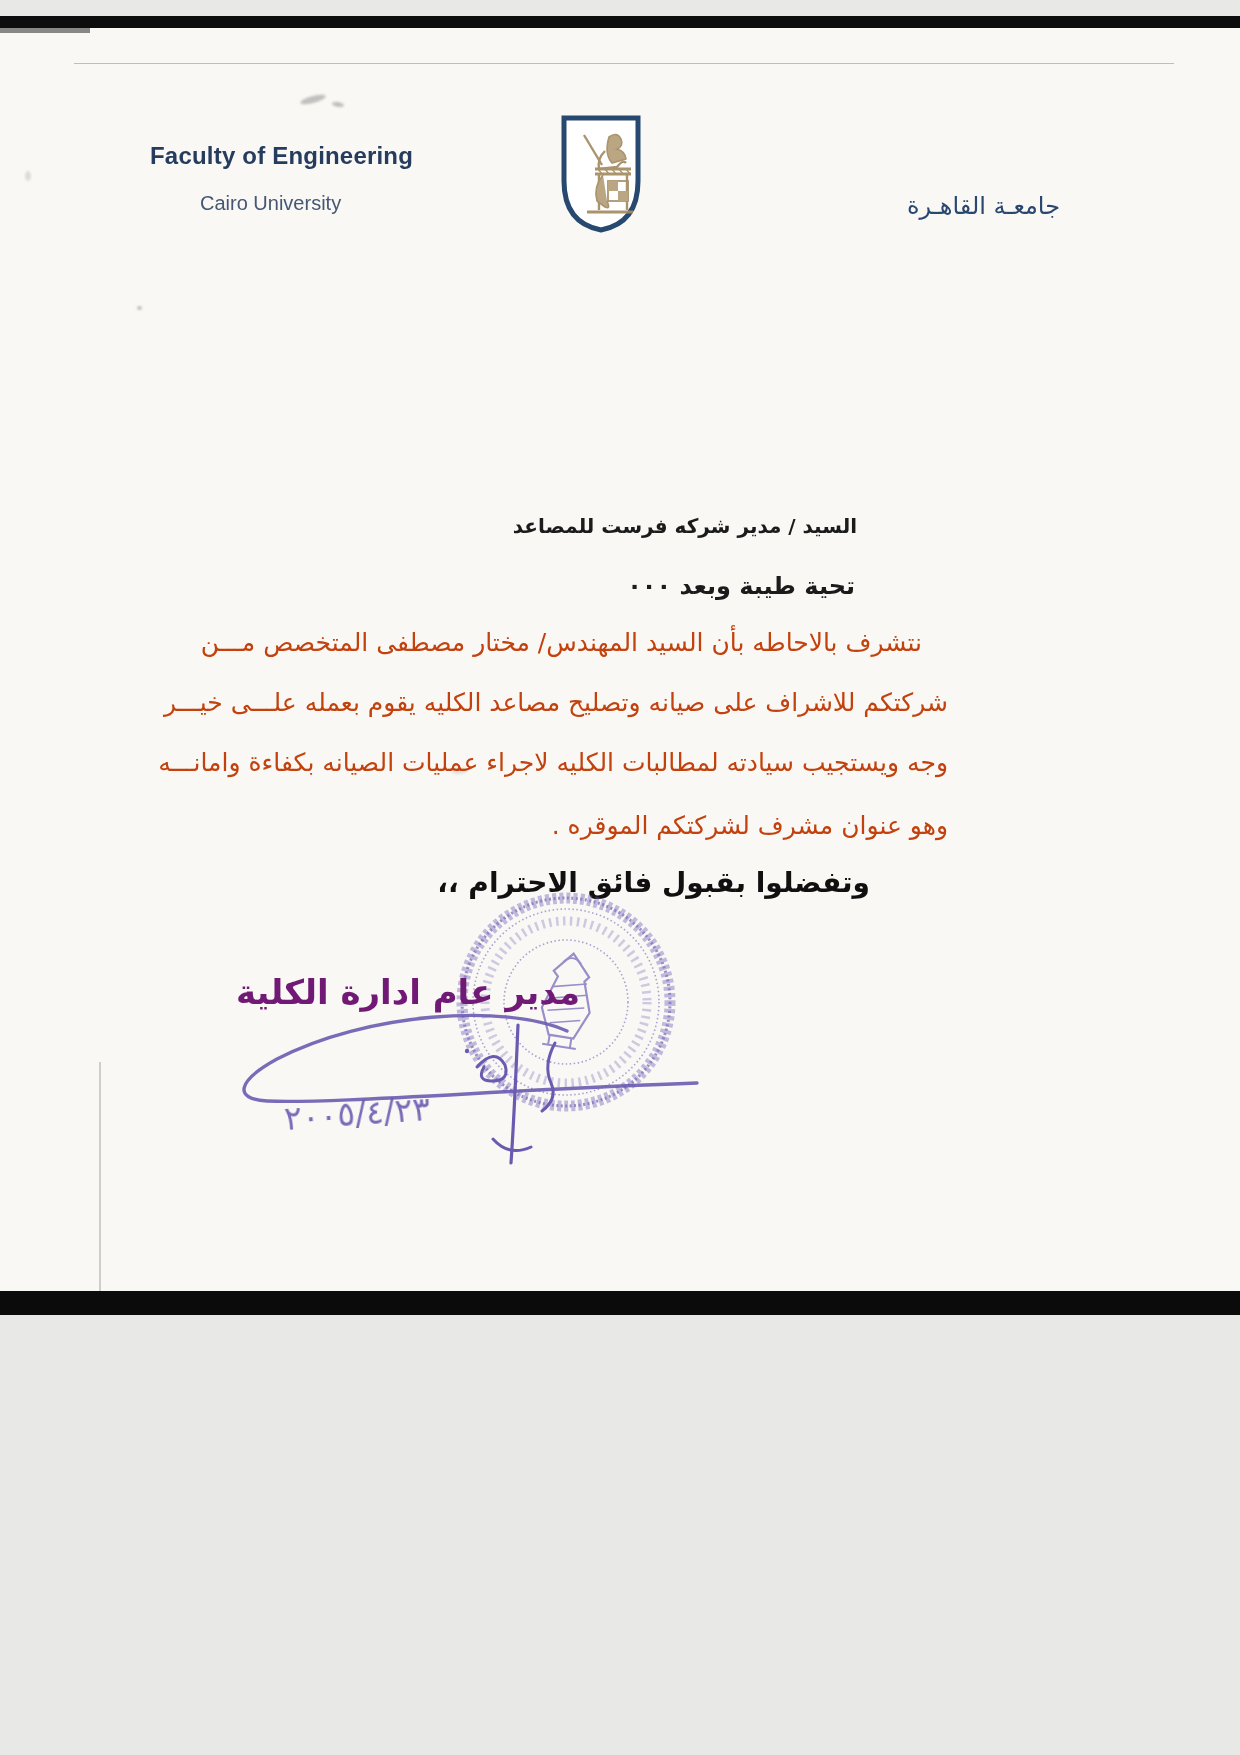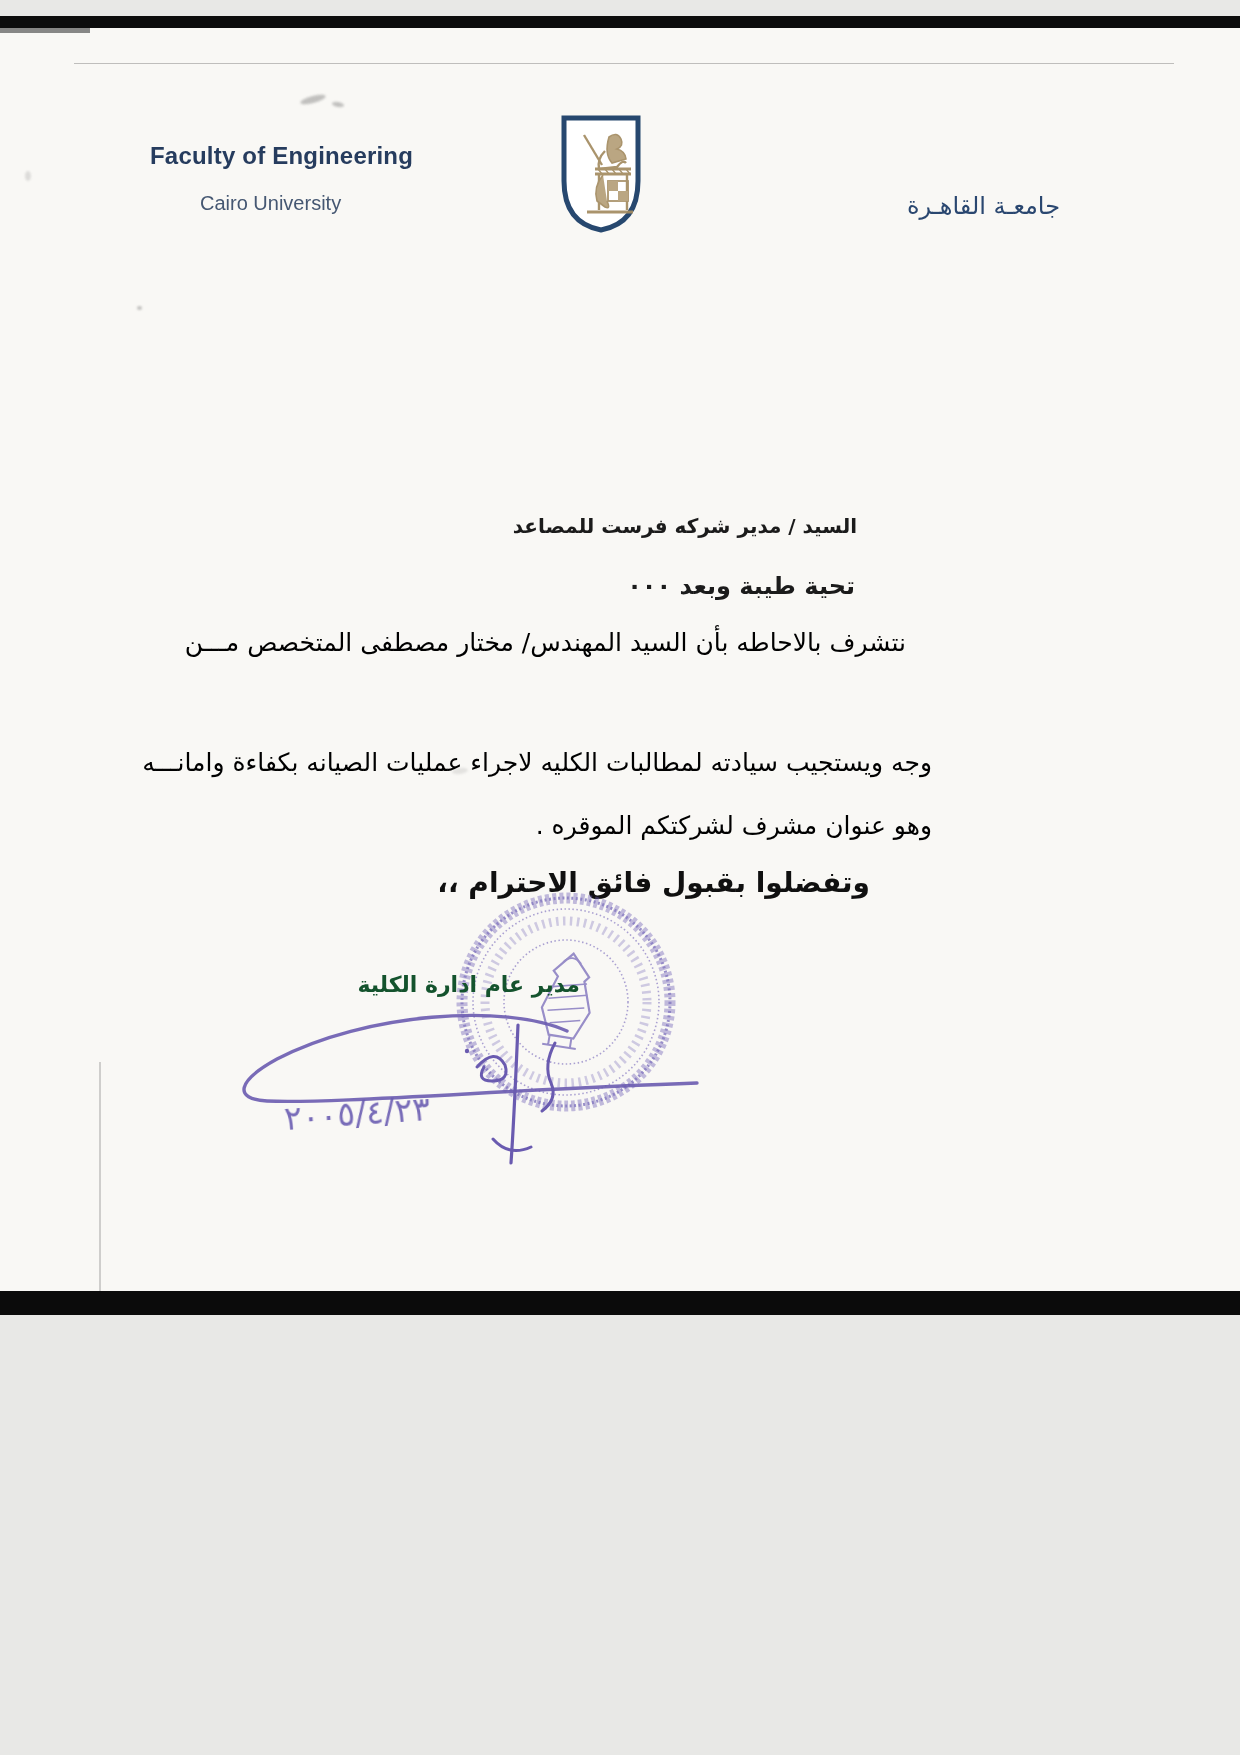--- a/index.html
+++ b/index.html
@@ -33,29 +33,29 @@
   .hdr-ar-1{position:absolute;right:130px;top:112px;direction:rtl;white-space:nowrap;
     font-size:35px;font-weight:bold;color:#2a4770;}
   .hdr-ar-2{position:absolute;right:180px;top:176px;direction:rtl;white-space:nowrap;
     font-size:24px;color:#2a4770;text-align:center;}
   .logo{position:absolute;left:557px;top:97px;width:88px;height:122px;}
 
   
   .ar{direction:rtl;white-space:nowrap;color:#1b1b1b;font-family:"DejaVu Sans",sans-serif;}
   .recipient{position:absolute;right:383px;top:498px;font-size:20px;font-weight:bold;}
   .salutation{position:absolute;right:385px;top:556px;font-size:24px;font-weight:bold;}
-  .bodyline{position:absolute;right:308px;font-size:25px;font-weight:normal;color:#000000;}
+  .bodyline{position:absolute;right:292px;font-size:25px;font-weight:normal;color:#c2410c;}
   .bl0{top:612px;padding-right:26px;}
   .bl1{top:672px;}
   .bl2{top:732px;text-align:right;}
   .bl3{top:795px;}
   .closing{position:absolute;right:370px;top:850px;font-size:28px;font-weight:bold;color:#101010;}
 
   
-  .sig-title{position:absolute;right:660px;top:956px;font-size:22px;font-weight:bold;color:#14532d;z-index:3;}
+  .sig-title{position:absolute;right:660px;top:956px;font-size:34px;font-weight:bold;color:#701a75;z-index:3;}
   .stamp{position:absolute;left:453px;top:873px;width:226px;height:226px;z-index:2;
     opacity:.82;filter:blur(.4px);}
   .sig-strokes{position:absolute;left:215px;top:975px;width:510px;height:190px;z-index:4;}
   .sig-date{position:absolute;left:284px;top:1078px;z-index:4;
     direction:rtl;font-size:33px;letter-spacing:7px;color:#6b5db2;
     transform:rotate(-4deg);opacity:.9;filter:blur(.3px);white-space:nowrap;}
 
   .ref-note{position:absolute;left:1082px;top:1276px;font-size:16px;color:#0369a1;
     direction:rtl;white-space:nowrap;opacity:.8;}
 </style>
@@ -102,20 +102,21 @@
       <path d="M30,99 H76" stroke-width="3.2"></path>
     </g>
   </svg>
 
   <div class="hdr-ar-2">جامعـة القاهـرة</div>
 
   <div class="ar recipient">السيد / مدير شركه فرست للمصاعد</div>
   <div class="ar salutation">تحية طيبة وبعد ٠٠٠</div>
 
   <div class="ar bodyline bl0">نتشرف بالاحاطه بأن السيد المهندس/ مختار مصطفى المتخصص مـــن</div>
+  <div class="ar bodyline bl1">شركتكم للاشراف على صيانه وتصليح مصاعد الكليه يقوم بعمله علـــى خيـــر</div>
   <div class="ar bodyline bl2">وجه ويستجيب سيادته لمطالبات الكليه لاجراء عمليات الصيانه بكفاءة وامانـــه</div>
   <div class="ar bodyline bl3">وهو عنوان مشرف لشركتكم الموقره .</div>
 
   <div class="ar closing">وتفضلوا بقبول فائق الاحترام ،،</div>
 
   <div class="ar sig-title">مدير عام ادارة الكلية</div>
 
   <svg class="stamp" viewBox="0 0 226 226">
     <g stroke="#6f60b6" fill="none">
       <circle cx="113" cy="113" r="104" stroke-width="11" stroke-dasharray="4 3" opacity=".5"></circle>

